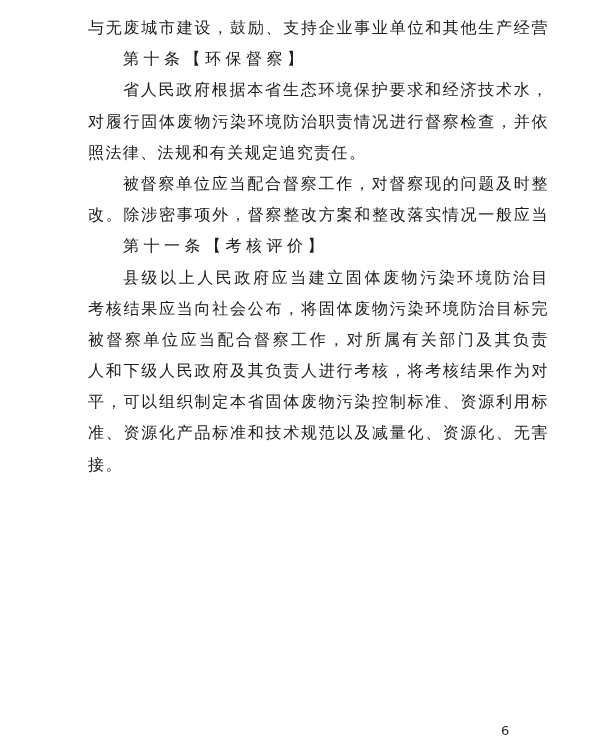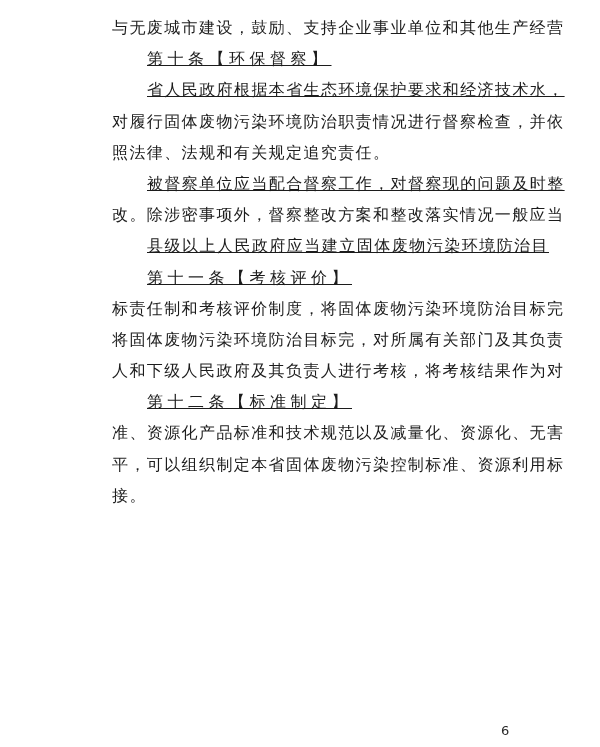--- a/index.html
+++ b/index.html
@@ -28,30 +28,28 @@
     top: 12px;
     width: 461px;
   }
   .line {
     height: 31.2px;
     line-height: 31.2px;
     font-size: 16px;
     letter-spacing: 1.4px;
     white-space: nowrap;
     text-align: left;
-    margin-left: 24px;
   }
   .line.fill {
     text-align: justify;
     text-align-last: justify;
     text-justify: inter-character;
   }
   .line.indent {
     padding-left: 35px;
-    text-decoration: underline;
   }
   .line.heading {
     letter-spacing: 4.5px;
   }
   .page-number {
     position: absolute;
     left: 501px;
     top: 724px;
     font-size: 13px;
     line-height: 14px;
@@ -65,24 +63,23 @@
 
 <div class="page">
   <div class="doc-text" id="doc-text">
       <div class="line fill">与无废城市建设，鼓励、支持企业事业单位和其他生产经营</div>
       <div class="line heading indent">第十条【环保督察】</div>
       <div class="line indent fill">省人民政府根据本省生态环境保护要求和经济技术水，</div>
       <div class="line fill">对履行固体废物污染环境防治职责情况进行督察检查，并依</div>
       <div class="line">照法律、法规和有关规定追究责任。</div>
       <div class="line indent fill">被督察单位应当配合督察工作，对督察现的问题及时整</div>
       <div class="line fill">改。除涉密事项外，督察整改方案和整改落实情况一般应当</div>
+      <div class="line heading indent">第十一条【考核评价】</div>
       <div class="line indent fill">县级以上人民政府应当建立固体废物污染环境防治目</div>
-      <div class="line heading indent">第十一条【考核评价】</div>
-      <div class="line fill">标责任制和考核评价制度，将固体废物污染环境防治目标完</div>
-      <div class="line fill">将固体废物污染环境防治目标完，对所属有关部门及其负责</div>
+      <div class="line fill">考核结果应当向社会公布，将固体废物污染环境防治目标完</div>
+      <div class="line fill">被督察单位应当配合督察工作，对所属有关部门及其负责</div>
       <div class="line fill">人和下级人民政府及其负责人进行考核，将考核结果作为对</div>
-      <div class="line heading indent">第十二条【标准制定】</div>
+      <div class="line fill">平，可以组织制定本省固体废物污染控制标准、资源利用标</div>
       <div class="line fill">准、资源化产品标准和技术规范以及减量化、资源化、无害</div>
-      <div class="line fill">平，可以组织制定本省固体废物污染控制标准、资源利用标</div>
       <div class="line">接。</div>
     </div>
   <div class="page-number">6</div>
 </div>
 
 </body></html>

